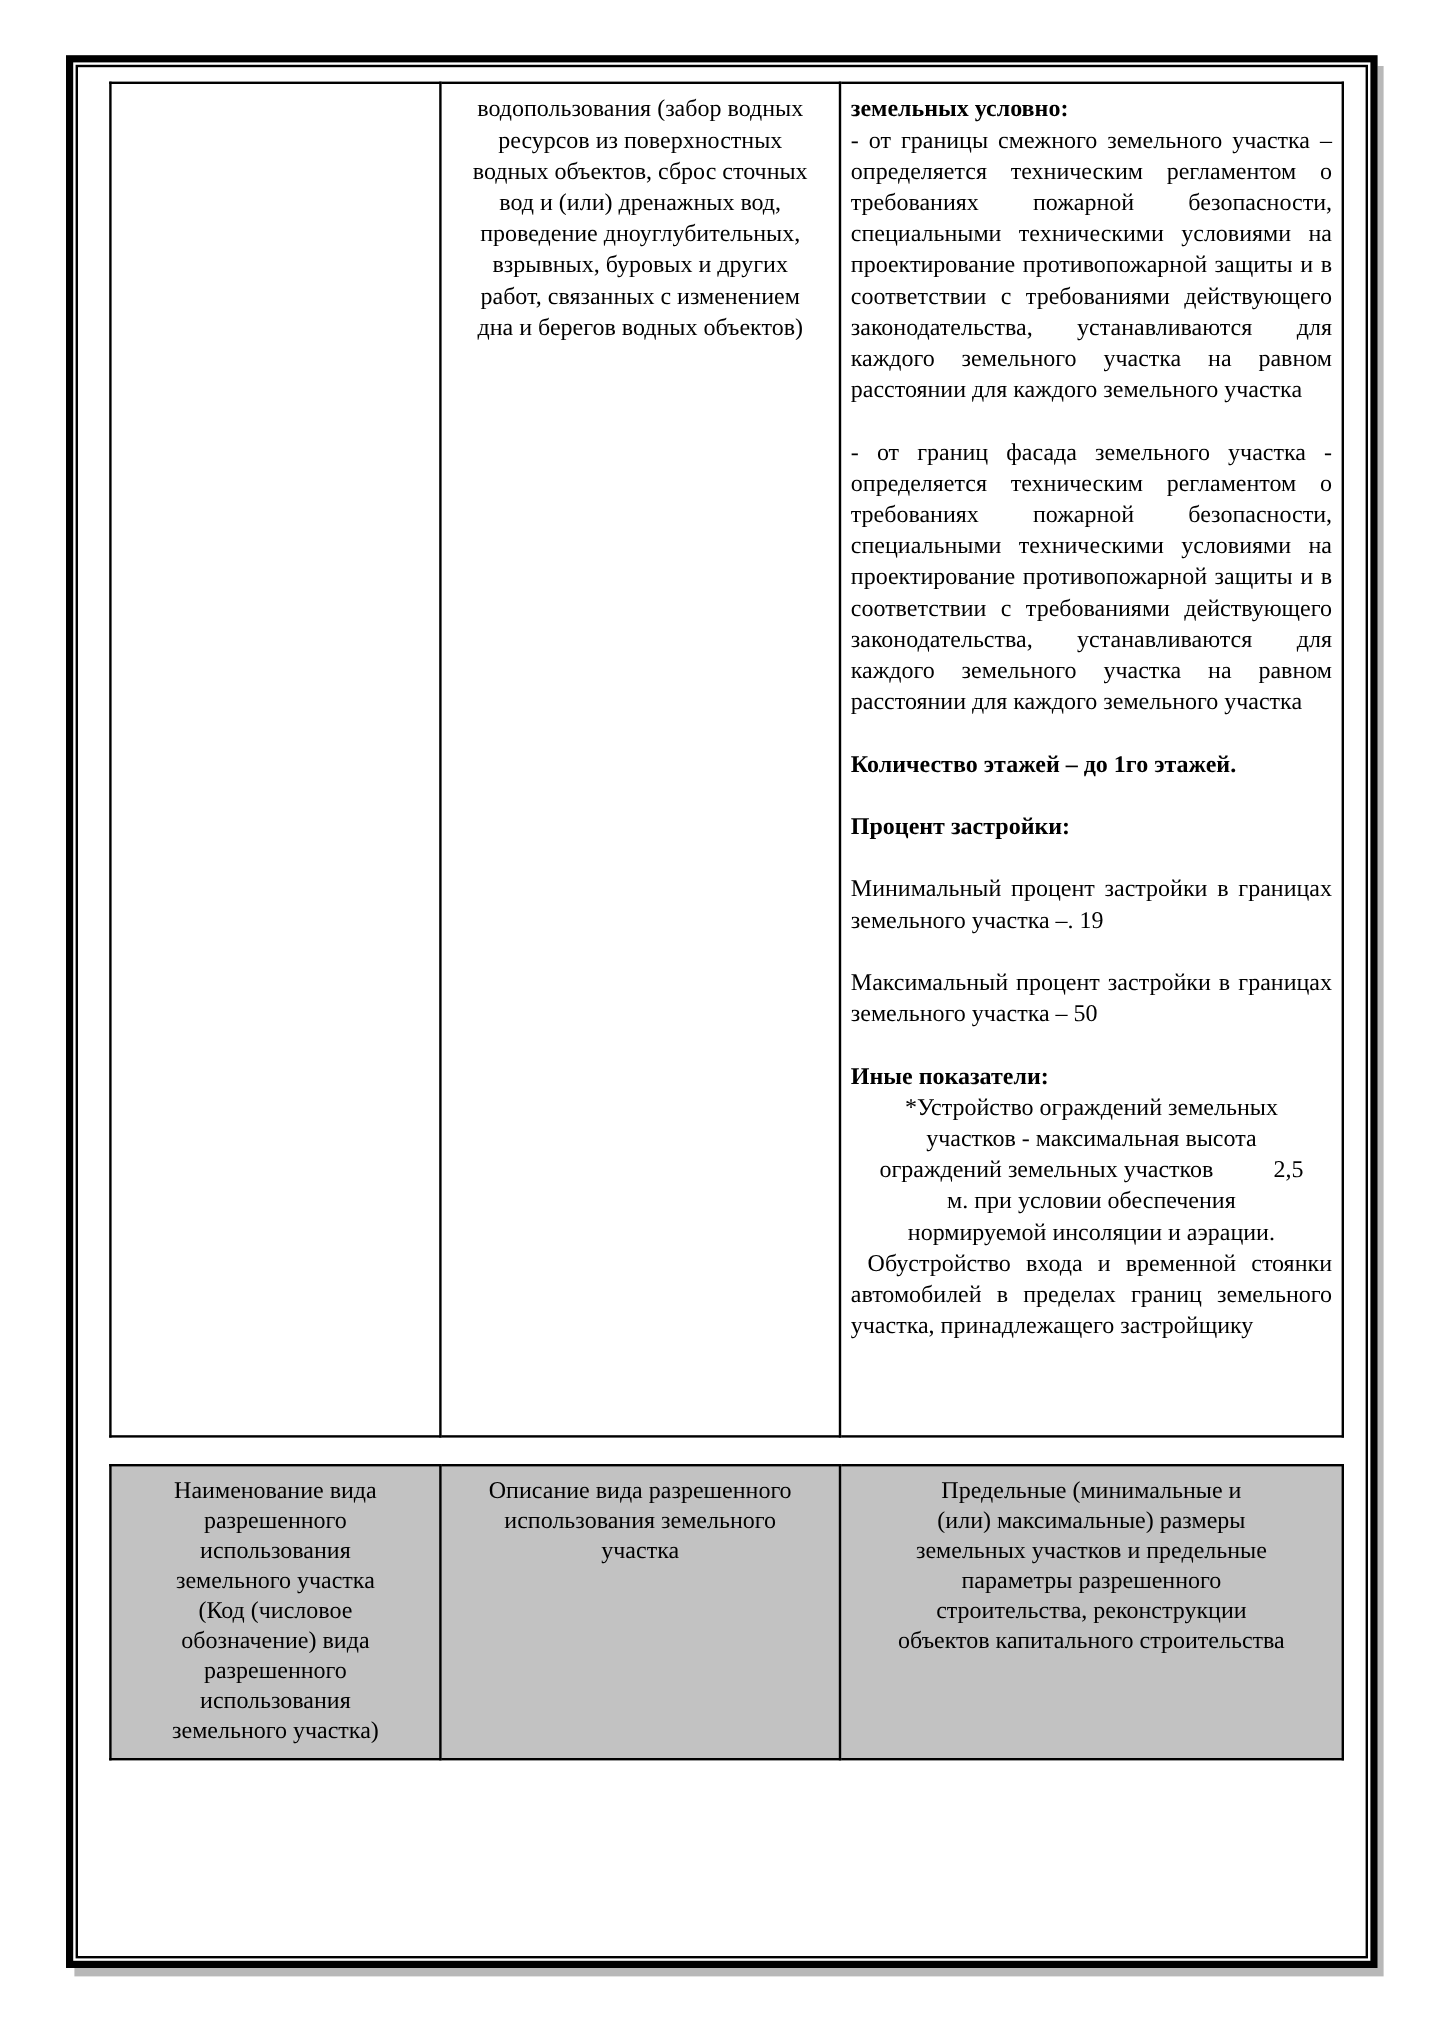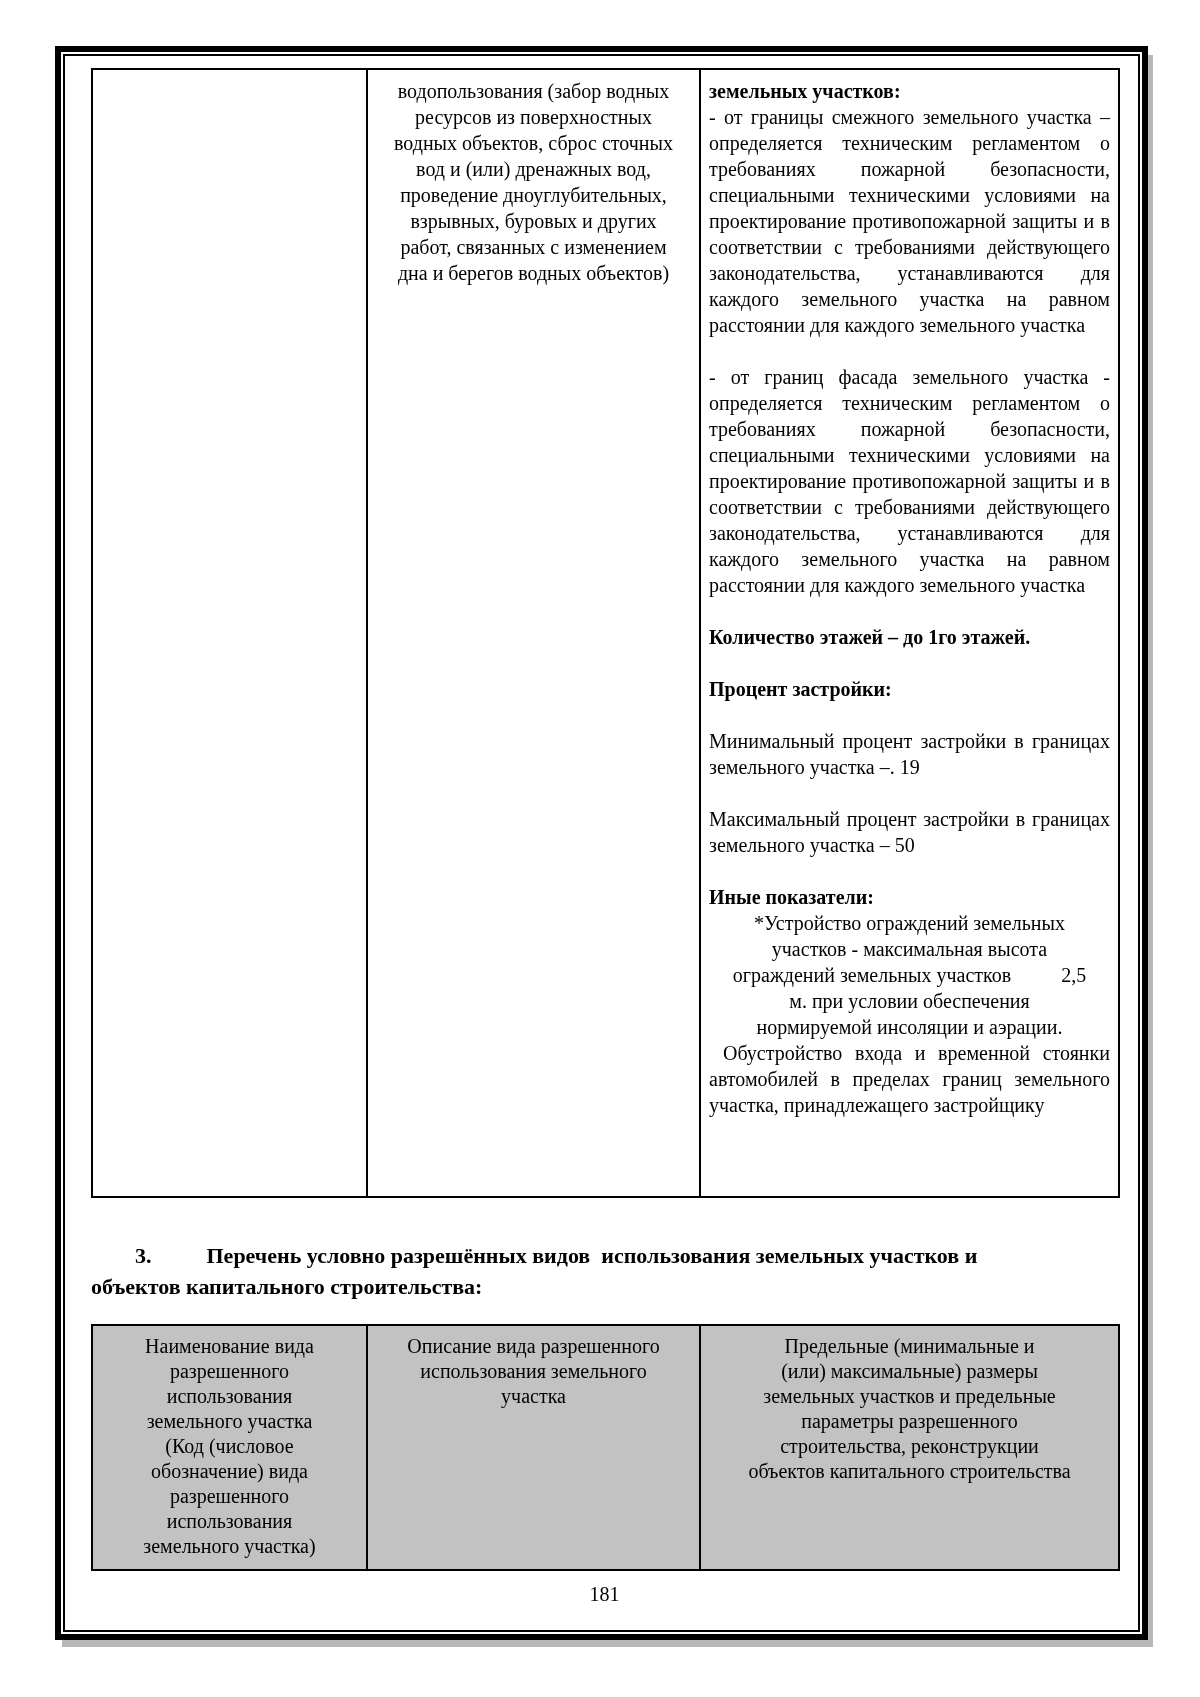--- a/index.html
+++ b/index.html
@@ -67,41 +67,39 @@
         <td class="c1"></td>
         <td class="c2">водопользования (забор водных
 ресурсов из поверхностных
 водных объектов, сброс сточных
 вод и (или) дренажных вод,
 проведение дноуглубительных,
 взрывных, буровых и других
 работ, связанных с изменением
 дна и берегов водных объектов)</td>
         <td class="c3">
-          <p class="bold tight">земельных участков:</p>
+          <p class="bold tight">земельных условно:</p>
           <p>- от границы смежного земельного участка – определяется техническим регламентом о требованиях пожарной безопасности, специальными техническими условиями на проектирование противопожарной защиты и в соответствии с требованиями действующего законодательства, устанавливаются для каждого земельного участка на равном расстоянии для каждого земельного участка</p>
           <p>- от границ фасада земельного участка - определяется техническим регламентом о требованиях пожарной безопасности, специальными техническими условиями на проектирование противопожарной защиты и в соответствии с требованиями действующего законодательства, устанавливаются для каждого земельного участка на равном расстоянии для каждого земельного участка</p>
           <p class="bold">Количество этажей – до 1го этажей.</p>
           <p class="bold">Процент застройки:</p>
           <p>Минимальный процент застройки в границах земельного участка –. 19</p>
           <p>Максимальный процент застройки в границах земельного участка – 50</p>
           <p class="bold tight">Иные показатели:</p>
           <p class="pre tight">*Устройство ограждений земельных
 участков - максимальная высота
 ограждений земельных участков          2,5
 м. при условии обеспечения
 нормируемой инсоляции и аэрации.</p>
           <p class="indent">Обустройство входа и временной стоянки автомобилей в пределах границ земельного участка, принадлежащего застройщику</p>
         </td>
       </tr>
     </tbody>
       </table>
 
-    <div class="heading">        3.          Перечень условно разрешённых видов  использования земельных участков и
-объектов капитального строительства:</div>
 
     <table class="t2">
       <colgroup>
         <col style="width:275px">
           <col style="width:333px">
           <col style="width:419px">
       </colgroup>
       <tbody>
           <tr>
         <th>Наименование вида
@@ -119,16 +117,15 @@
         <th>Предельные (минимальные и
 (или) максимальные) размеры
 земельных участков и предельные
 параметры разрешенного
 строительства, реконструкции
 объектов капитального строительства</th>
       </tr>
     </tbody>
       </table>
 
-    <div class="pagenum">181</div>
 
   </div>
 </div>
 
 </body></html>

